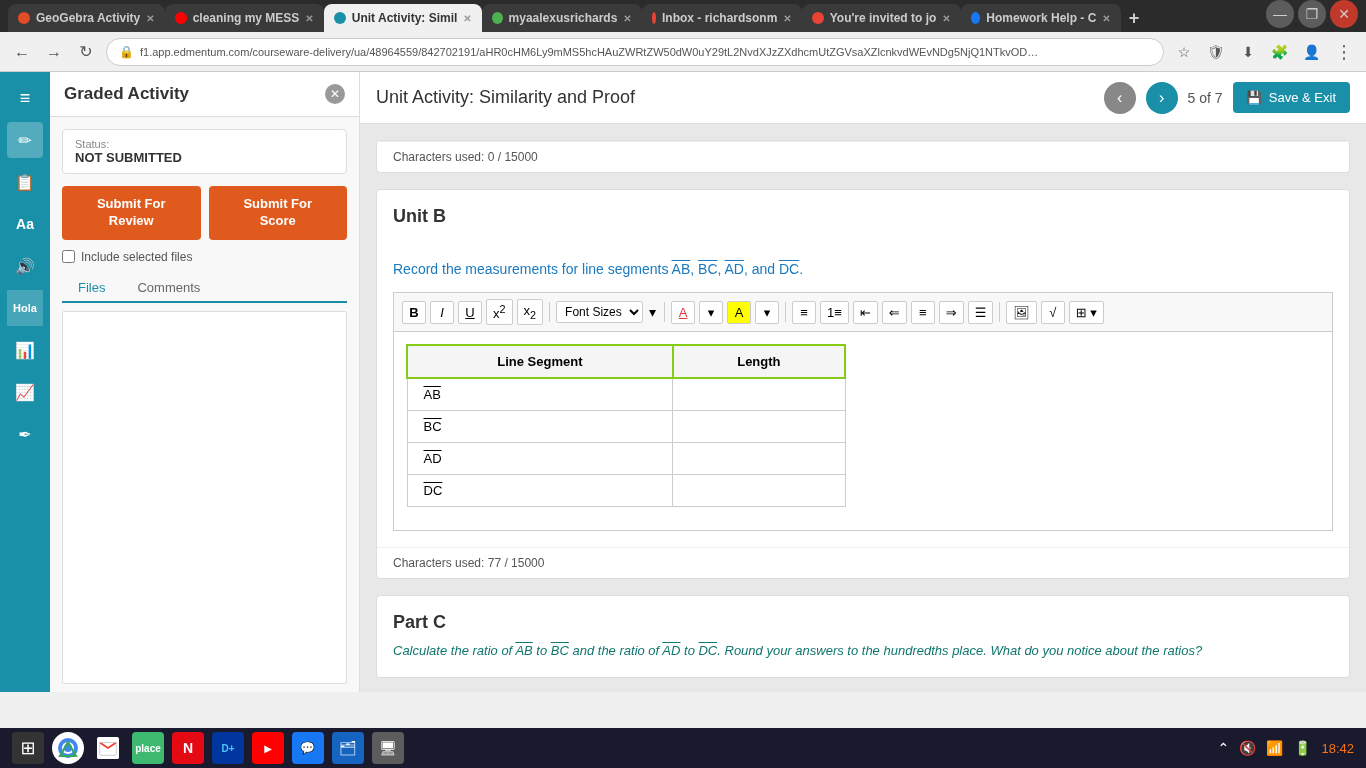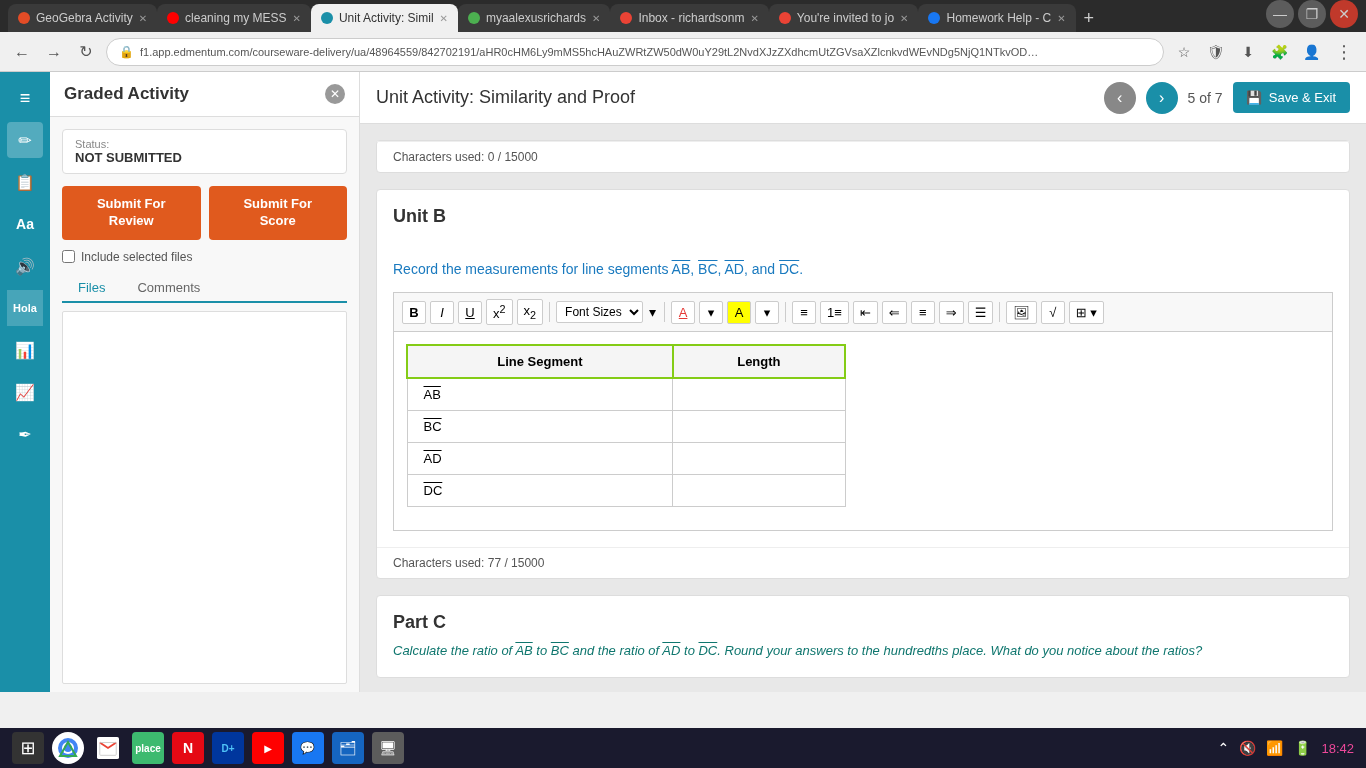--- a/index.html
+++ b/index.html
@@ -28,20 +28,21 @@
       display: flex;
       align-items: center;
       gap: 6px;
       font-size: 12px;
       color: #ccc;
       background: #3a3a3a;
       cursor: pointer;
       max-width: 160px;
       overflow: hidden;
       white-space: nowrap;
+      font-weight: bold;
     }
     .tab.active {
       background: #f0f0f0;
       color: #333;
     }
     .tab-close {
       font-size: 10px;
       color: #999;
       cursor: pointer;
     }
@@ -392,21 +393,21 @@
       border-radius: 4px;
       display: flex; align-items: center; justify-content: center;
       cursor: pointer;
       font-size: 18px;
     }
     .taskbar-right {
       display: flex; align-items: center; gap: 10px;
       color: white; font-size: 12px;
     }
     .taskbar-time {
-      color: #ec4899;
+      color: #f97316;
       font-size: 13px;
     }
 
     .overline { text-decoration: overline; }
   </style>
 </head>
 <body>
 
 <div>
 

